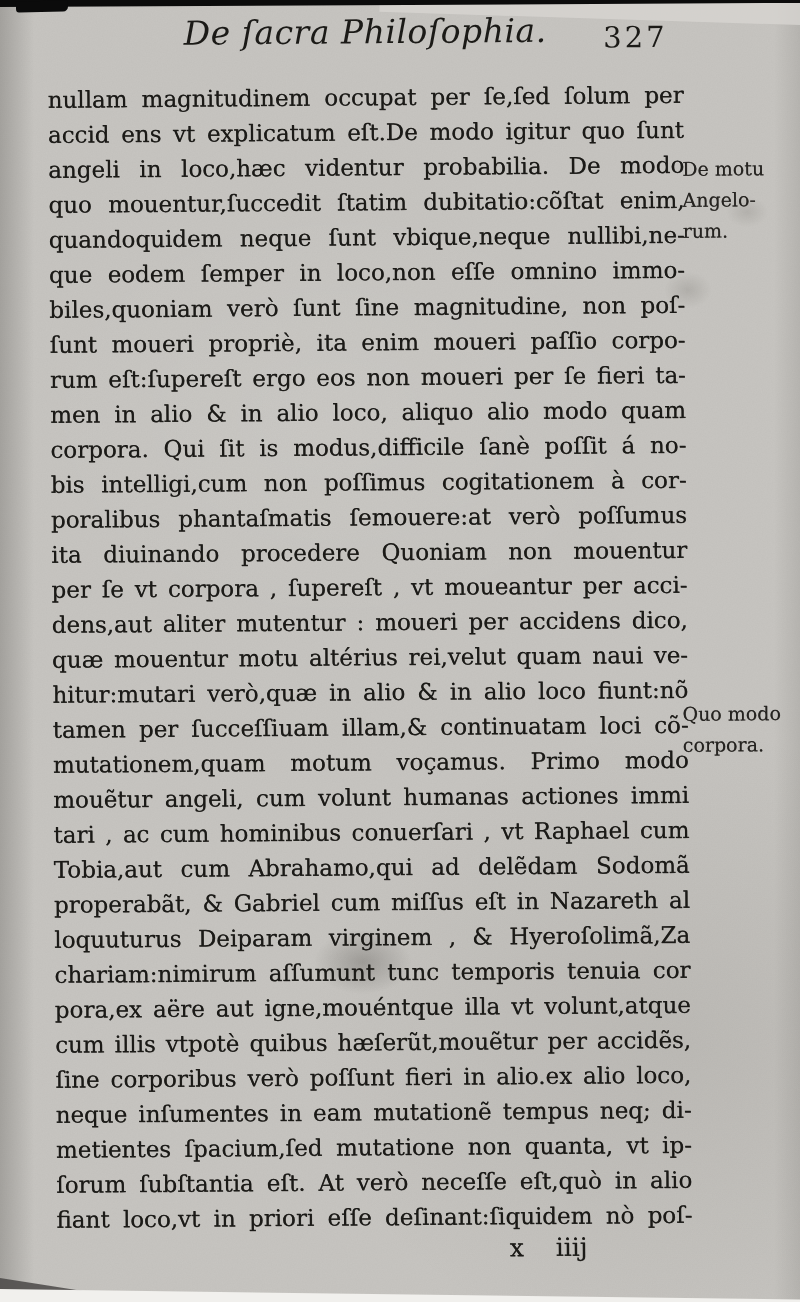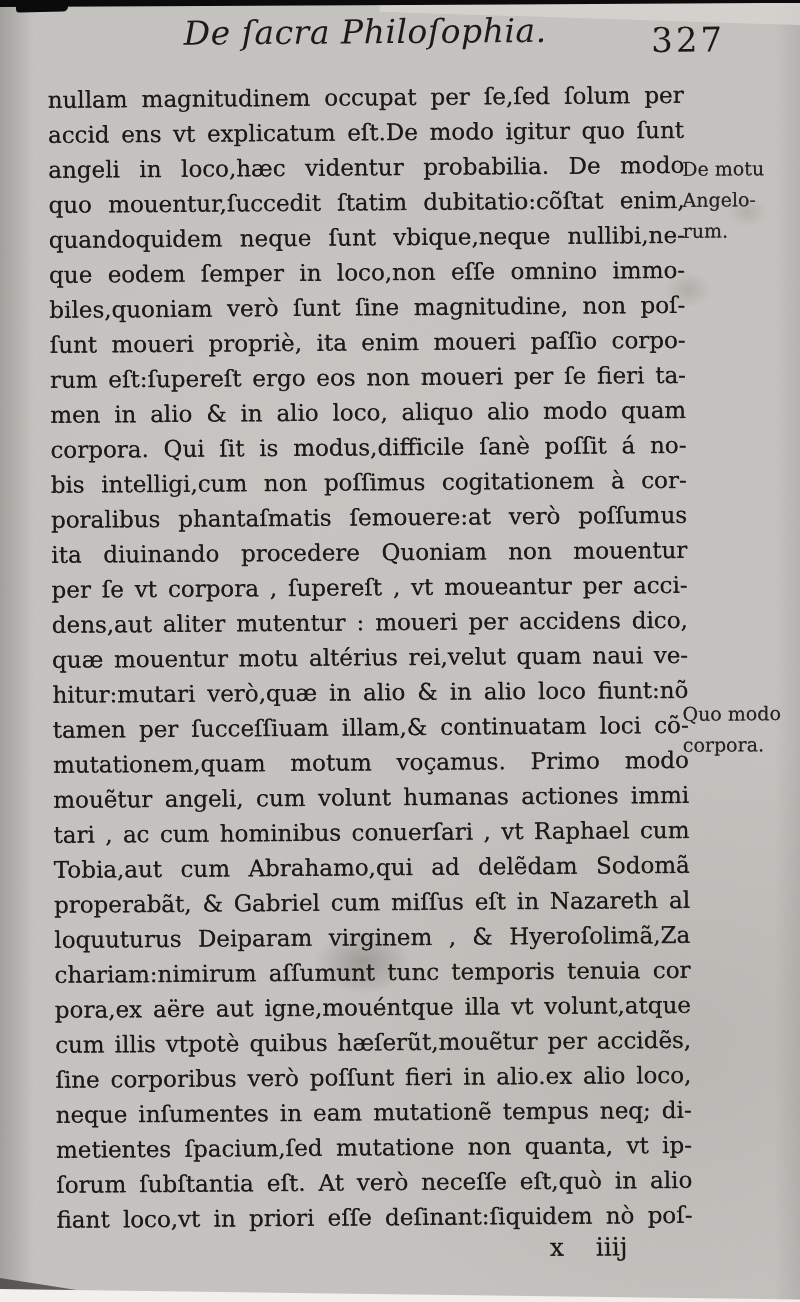--- a/index.html
+++ b/index.html
@@ -51,44 +51,43 @@
     position: absolute; inset: 0;
     transform: rotate(-0.45deg);
     color: #1b1a17;
   }
   .running-header {
     position: absolute; left: 55px; top: 12px; width: 630px;
     text-align: center; font-style: italic; font-size: 33px;
     letter-spacing: .5px; white-space: nowrap;
   }
   .page-number {
-    position: absolute; left: 608px; top: 22px; font-size: 34px;
+    position: absolute; left: 608px; top: 22px; font-size: 29px;
     letter-spacing: 3px;
-    margin-left: 48px;
   }
   .body-text {
     position: absolute; left: 52px; top: 80px; width: 636px;
     font-size: 23px;
   }
   .text-line {
     height: 35px; line-height: 35px;
     text-align: justify; text-align-last: justify; text-justify: inter-word;
     text-shadow: 0.25px 0.25px 0.4px rgba(22,20,17,.75);
     white-space: normal; overflow: visible;
   }
   .margin-note {
     position: absolute; font-size: 19px;
     line-height: 31px; color: #252320; width: 118px;
     text-shadow: 0.2px 0.2px 0.3px rgba(30,27,23,.6);
   }
   .note-motu { left: 686px; top: 156px; }
   .note-quomodo { left: 682px; top: 701px; }
   .signature-mark {
     position: absolute; left: 505px; top: 1234px; font-size: 25px;
-    white-space: pre; text-shadow: 0.25px 0.25px 0.4px rgba(22,20,17,.7); margin-left: 40px;
+    white-space: pre; text-shadow: 0.25px 0.25px 0.4px rgba(22,20,17,.7);
   }
 </style>
 </head>
 <body>
 
 <div class="scan">
   <div class="paper"></div>
 
   <svg class="noise-overlay" width="800" height="1302" aria-hidden="true">
     <filter id="paperNoise">

